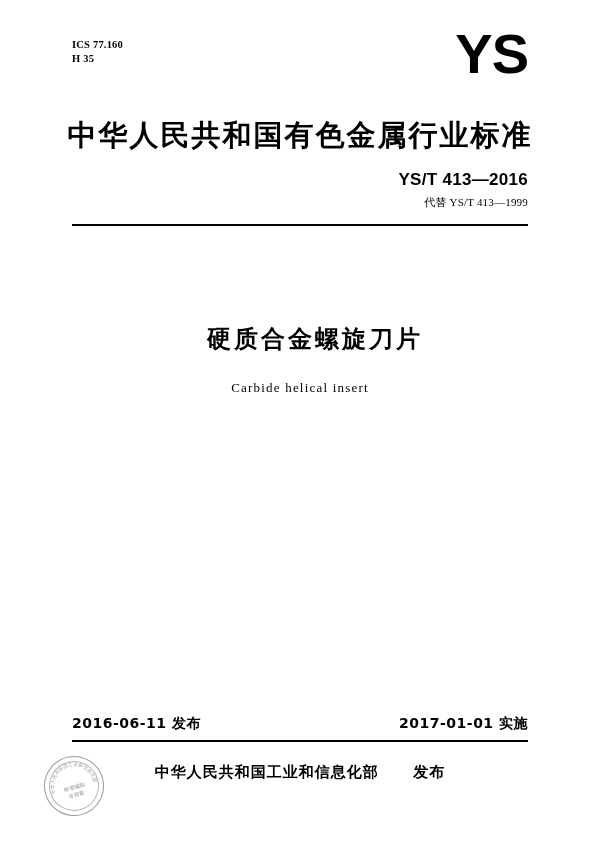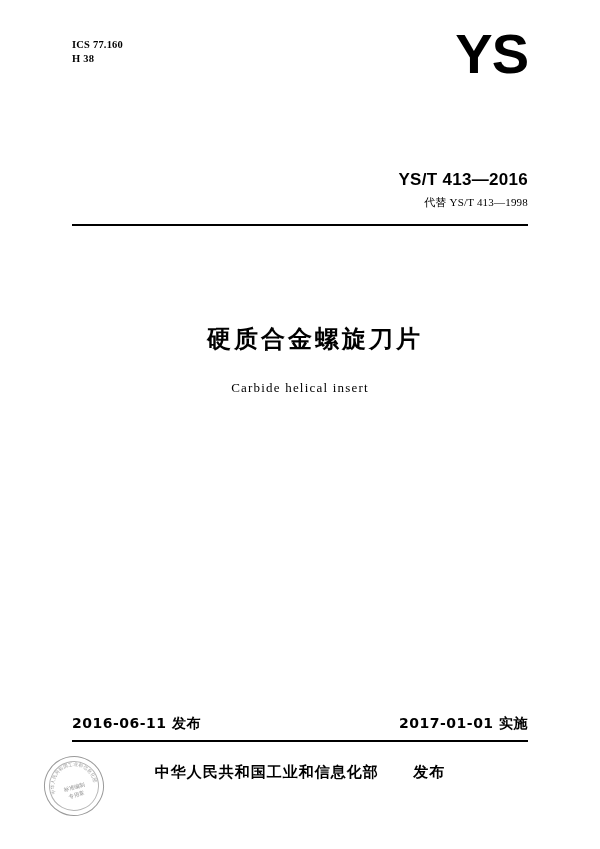--- a/index.html
+++ b/index.html
@@ -202,29 +202,30 @@
     line-height: 1.5;
   }
 </style>
 </head>
 <body>
 
 <div class="page">
 
   <div class="ics-block">
     <div class="ics-line">ICS 77.160</div>
-    <div class="ics-line">H 38</div>
+    <div class="ics-line">H 35</div>
   </div>
 
   <div class="ys-logo">YS</div>
 
+  <div class="national-title">中华人民共和国有色金属行业标准</div>
 
   <div class="std-num-block">
     <div class="std-num">YS/T 413—2016</div>
-    <div class="std-replaces">代替 YS/T 413—1998</div>
+    <div class="std-replaces">代替 YS/T 413—1999</div>
   </div>
 
   <div class="header-rule"></div>
 
   <div class="doc-title-cn">硬质合金螺旋刀片</div>
   <div class="doc-title-en">Carbide helical insert</div>
 
   <div class="date-issue">2016-06-11 发布</div>
   <div class="date-effective">2017-01-01 实施</div>
   <div class="footer-rule"></div>

